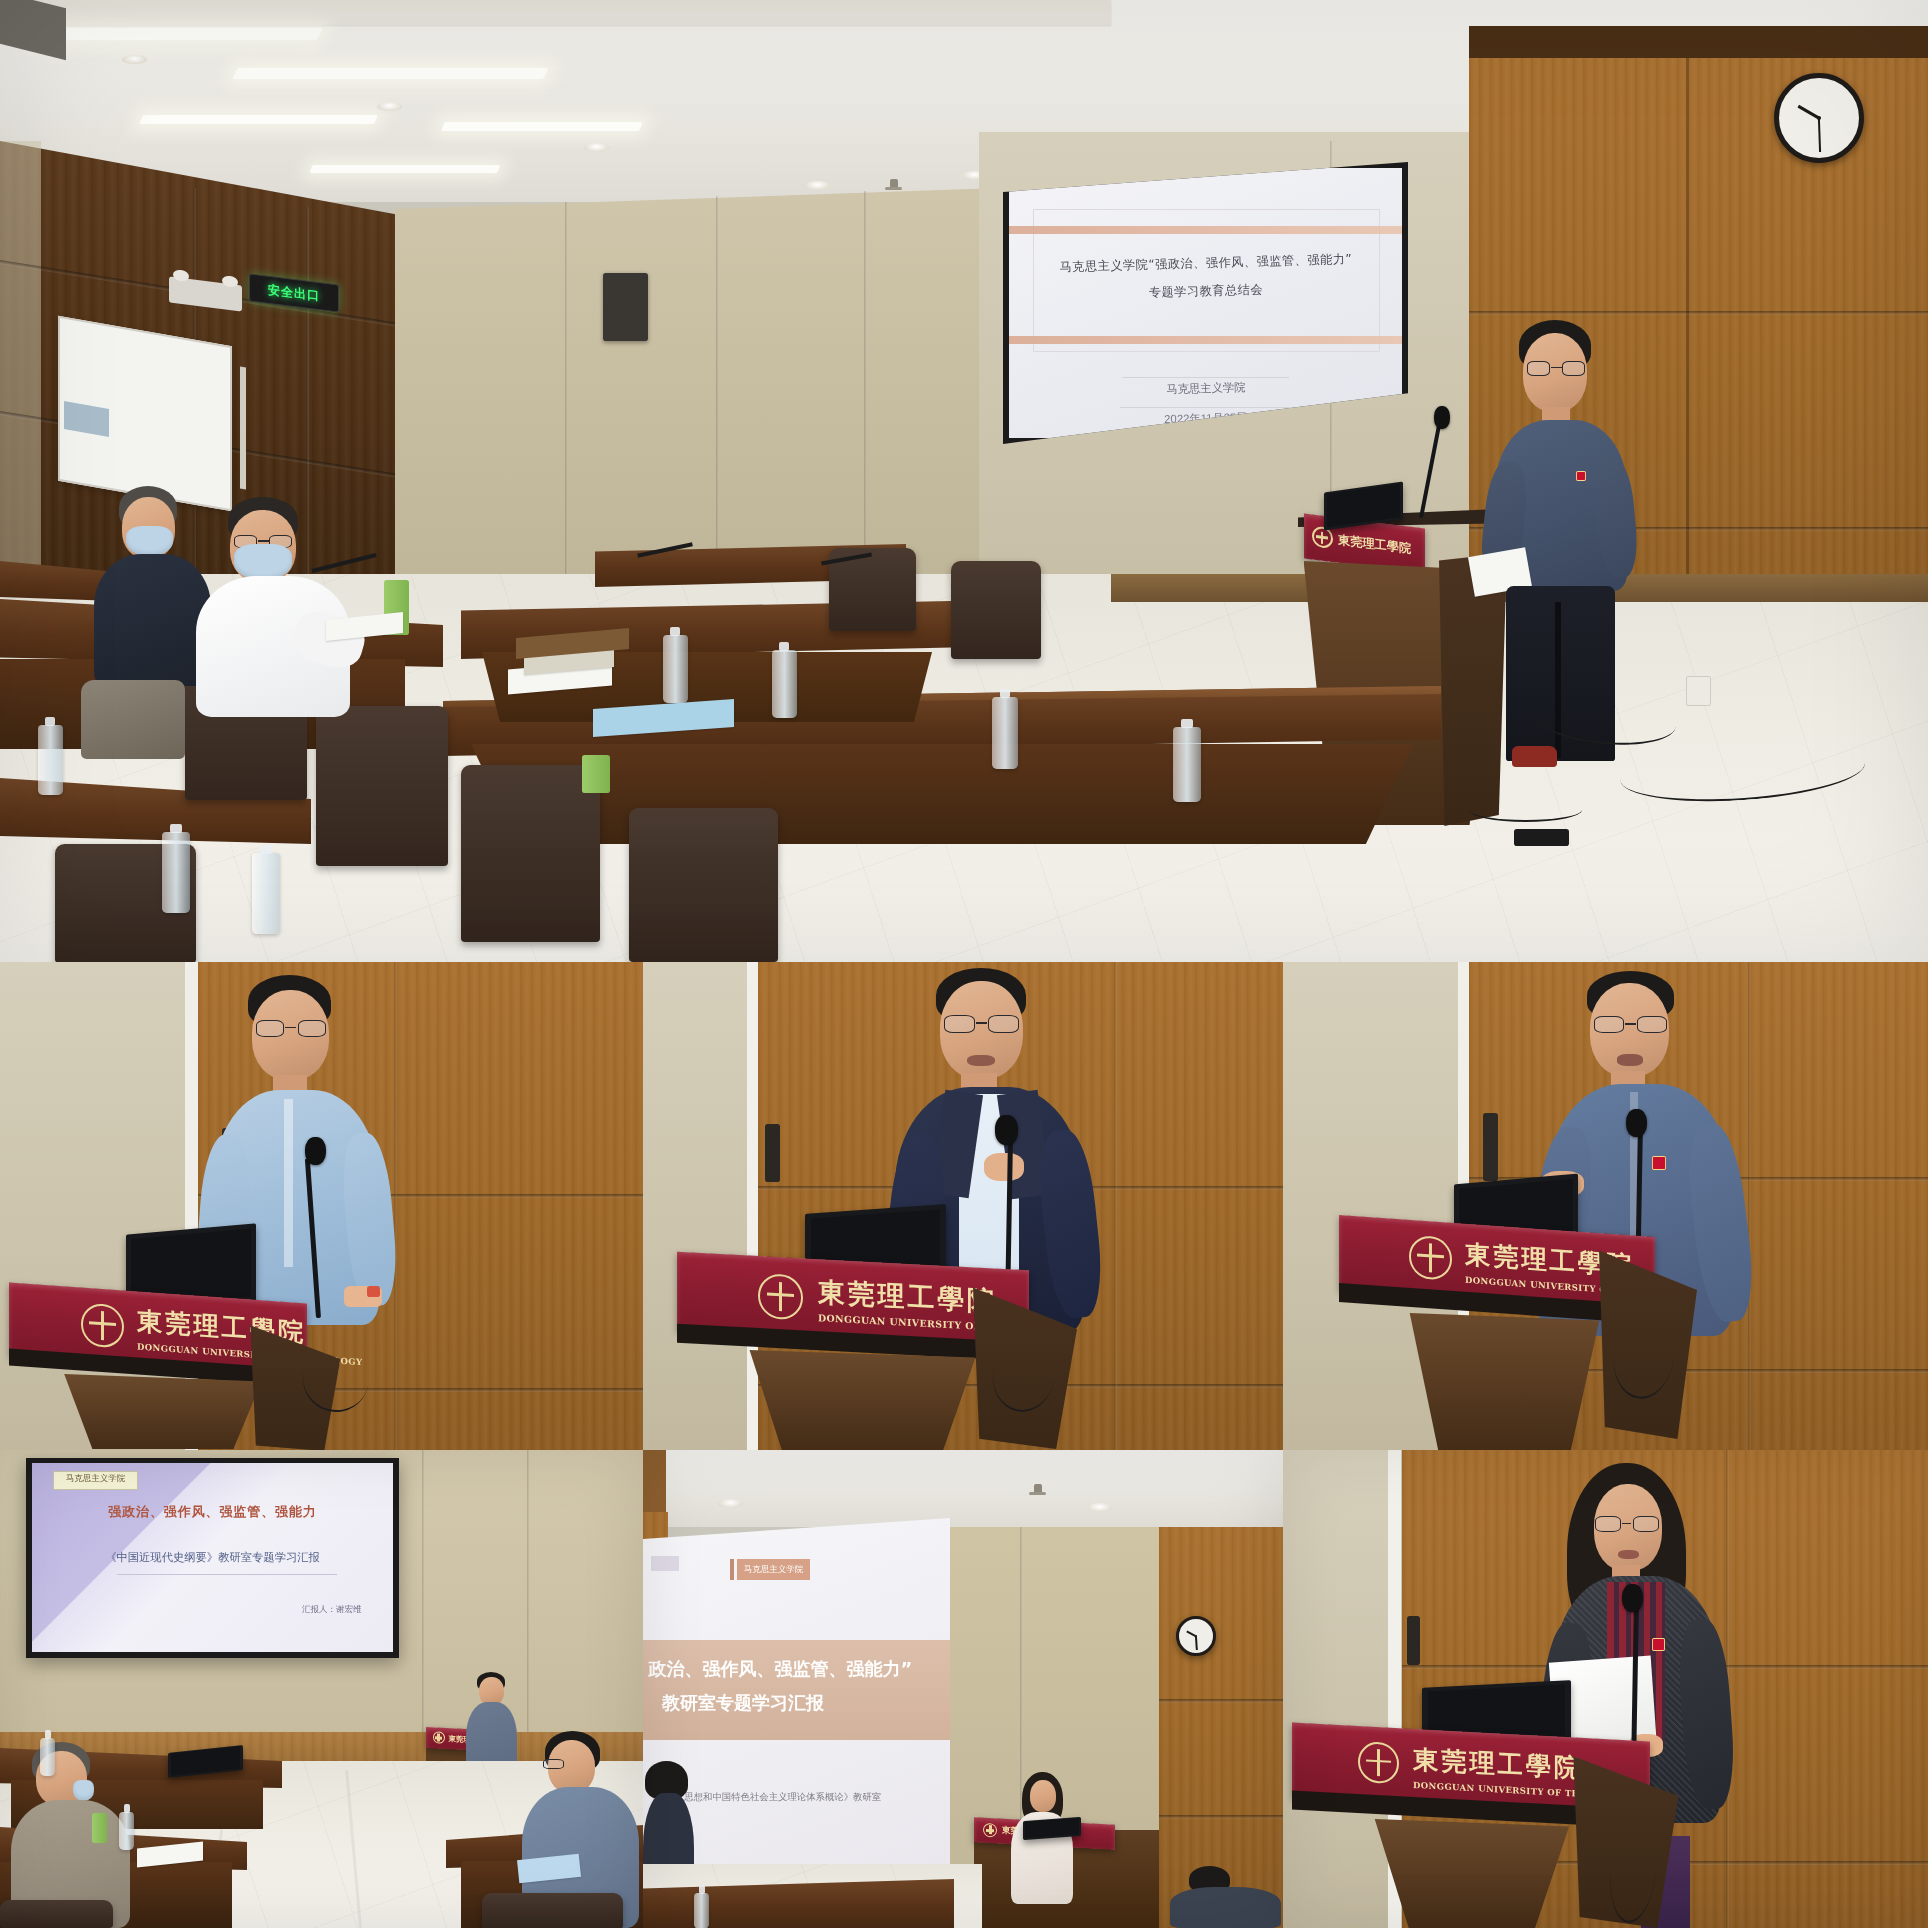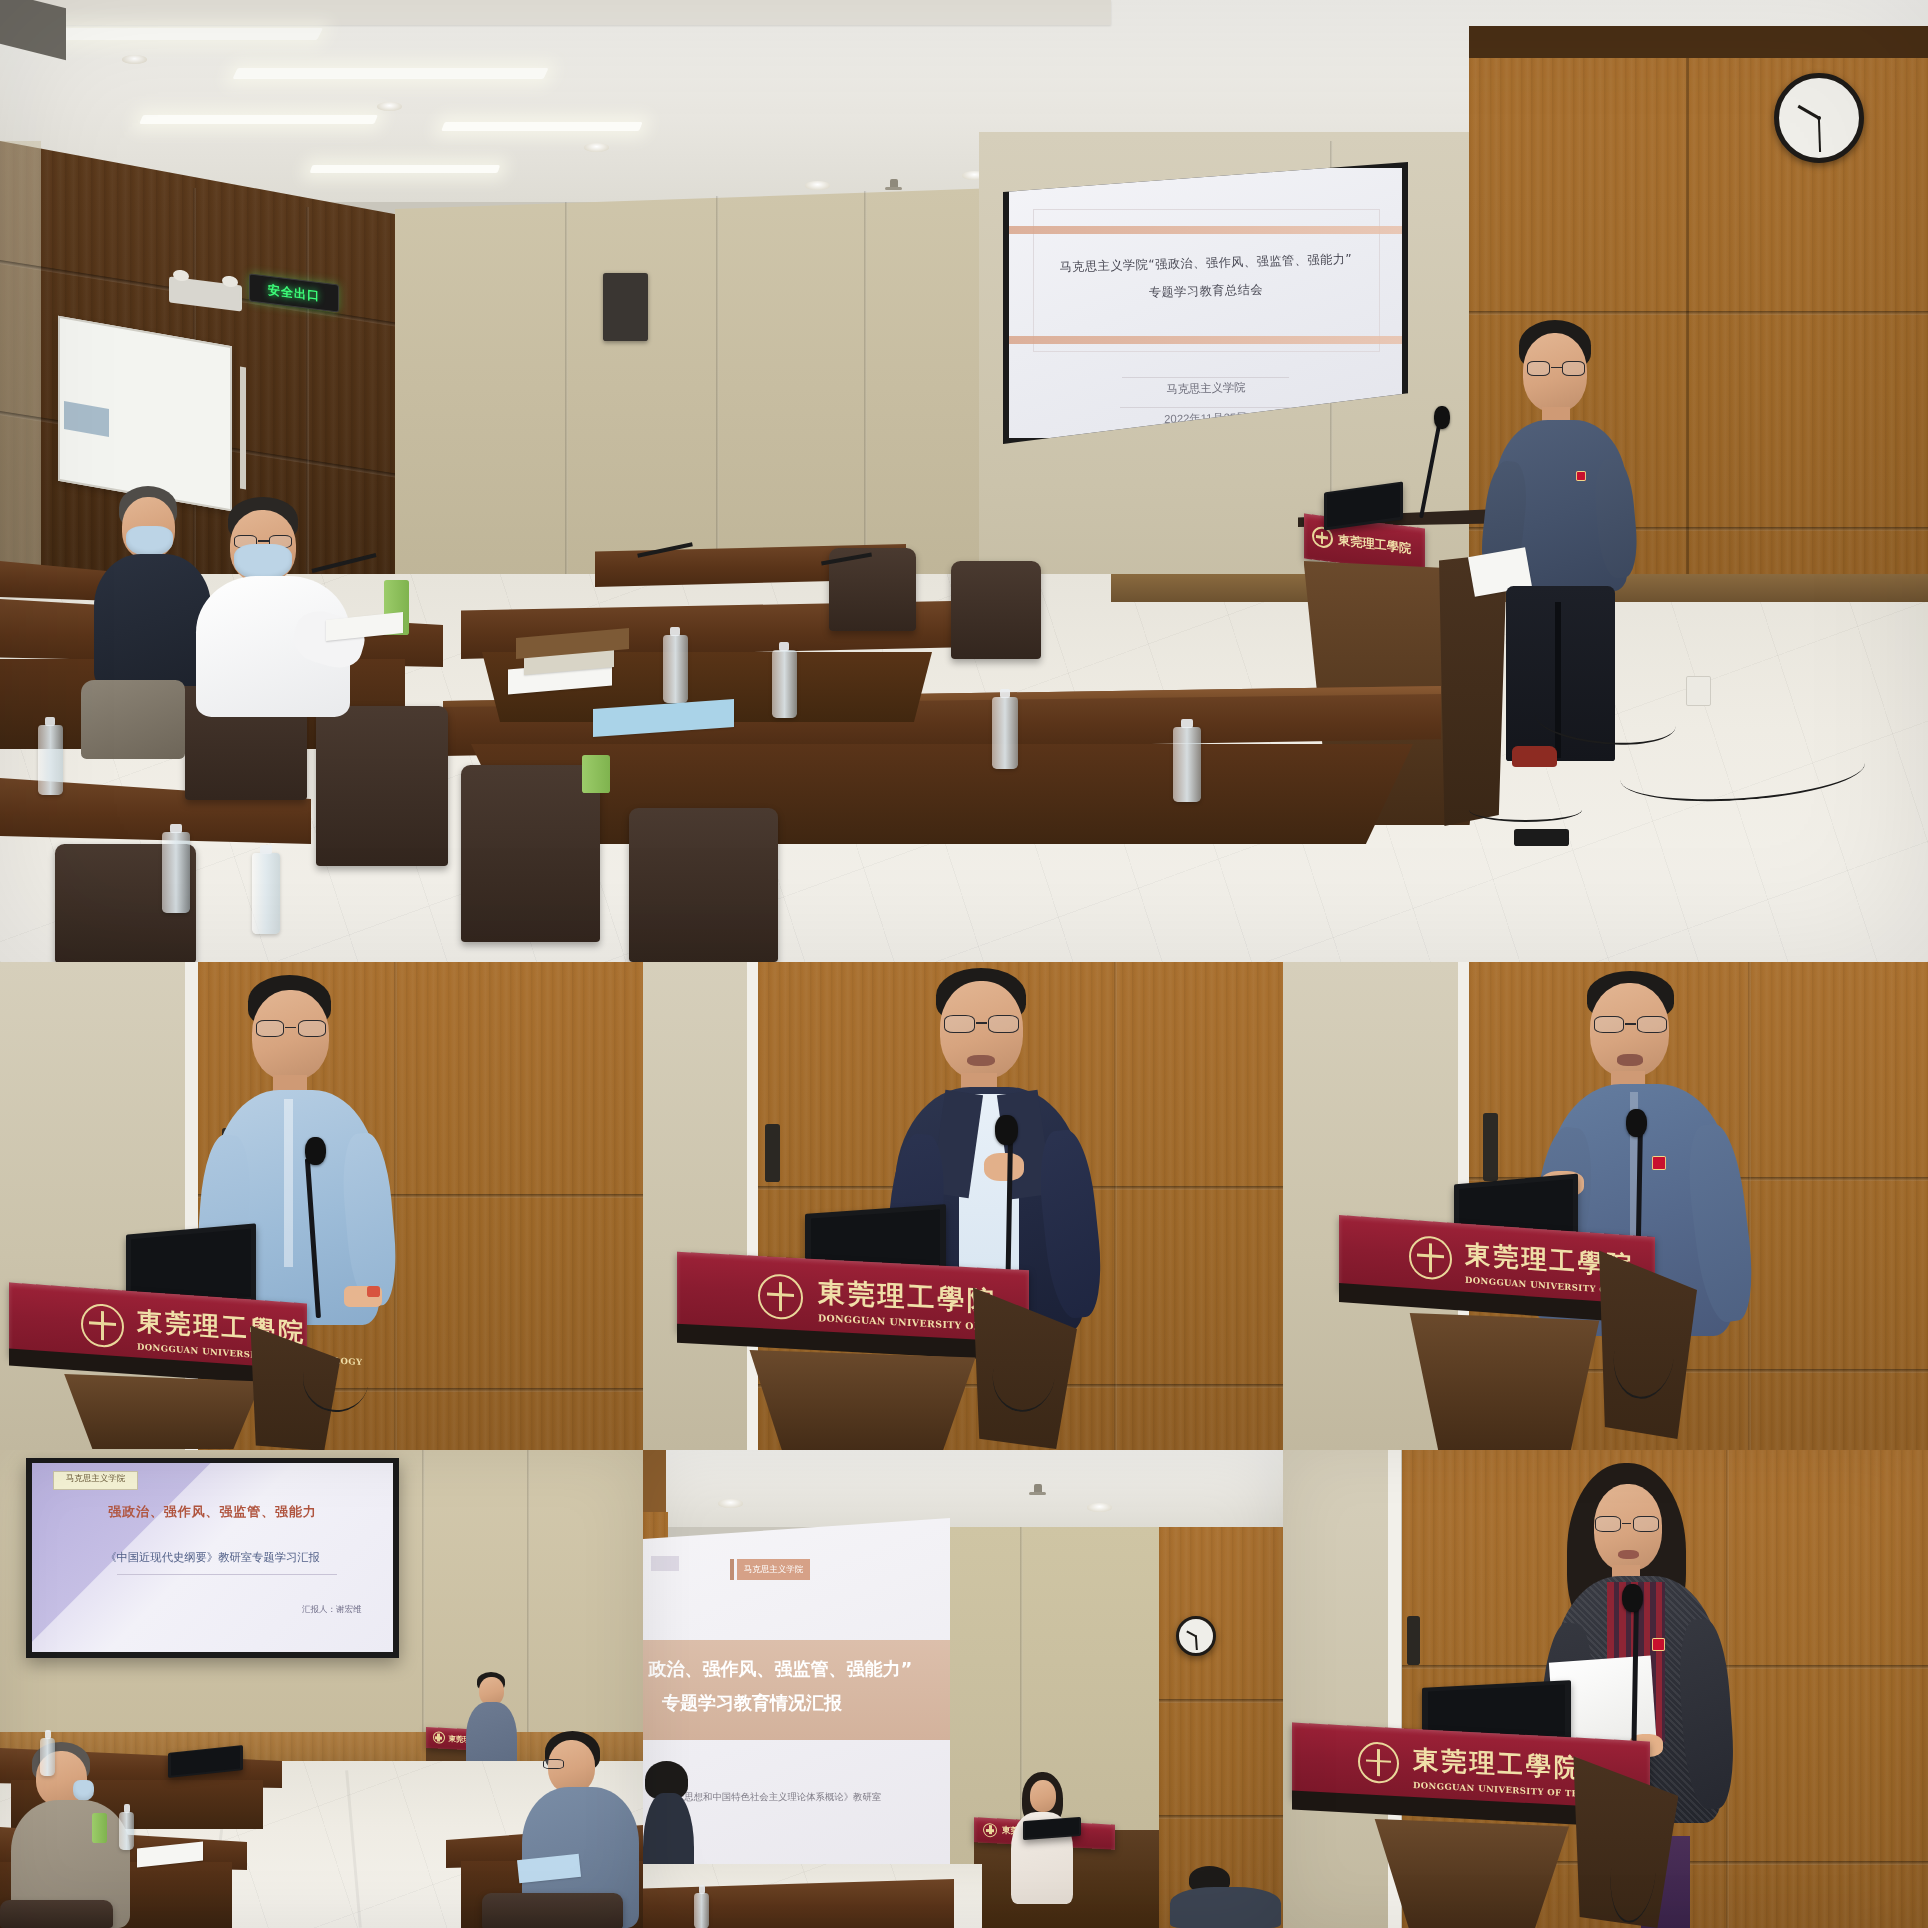--- a/index.html
+++ b/index.html
@@ -684,21 +684,21 @@
         <div class="abs" style="left:94px;top:41px;width:73px;height:21px;
              background:#d6a187;display:flex;align-items:center;justify-content:center;">
           <span style="font-size:8.5px;color:#fff;font-family:'DejaVu Sans',sans-serif;">马克思主义学院</span>
         </div>
         <div class="abs" style="left:87px;top:41px;width:3.8px;height:21px;background:#c08e74;"></div>
         <div class="abs" style="left:0;top:122px;width:307px;height:100px;
              background:linear-gradient(180deg,#dcbfab,#d3b29c);"></div>
         <div style="position:absolute;left:5.6px;top:139px;font-size:18px;font-weight:700;color:#ffffff;
                     font-family:'DejaVu Sans',sans-serif;white-space:nowrap;">政治、强作风、强监管、强能力”</div>
         <div style="position:absolute;left:19px;top:173px;font-size:18px;font-weight:700;color:#ffffff;
-                    font-family:'DejaVu Sans',sans-serif;white-space:nowrap;">专题学习教育情况汇报</div>
+                    font-family:'DejaVu Sans',sans-serif;white-space:nowrap;">教研室专题学习汇报</div>
         <div style="position:absolute;left:3.8px;top:273px;font-size:9.4px;color:#7d7a85;
                     font-family:'DejaVu Sans',sans-serif;white-space:nowrap;">《毛泽东思想和中国特色社会主义理论体系概论》教研室</div>
       </div>
 
       <div class="person" style="left:0;top:311px;width:51px;height:168px;">
         <div class="hair" style="left:1.9px;top:0;width:43px;height:38px;"></div>
         <div class="torso" style="left:0;top:32px;width:51px;height:136px;background:#2d3340;"></div>
       </div>
 
       <div class="abs" style="left:331px;top:380px;width:185px;height:98px;

